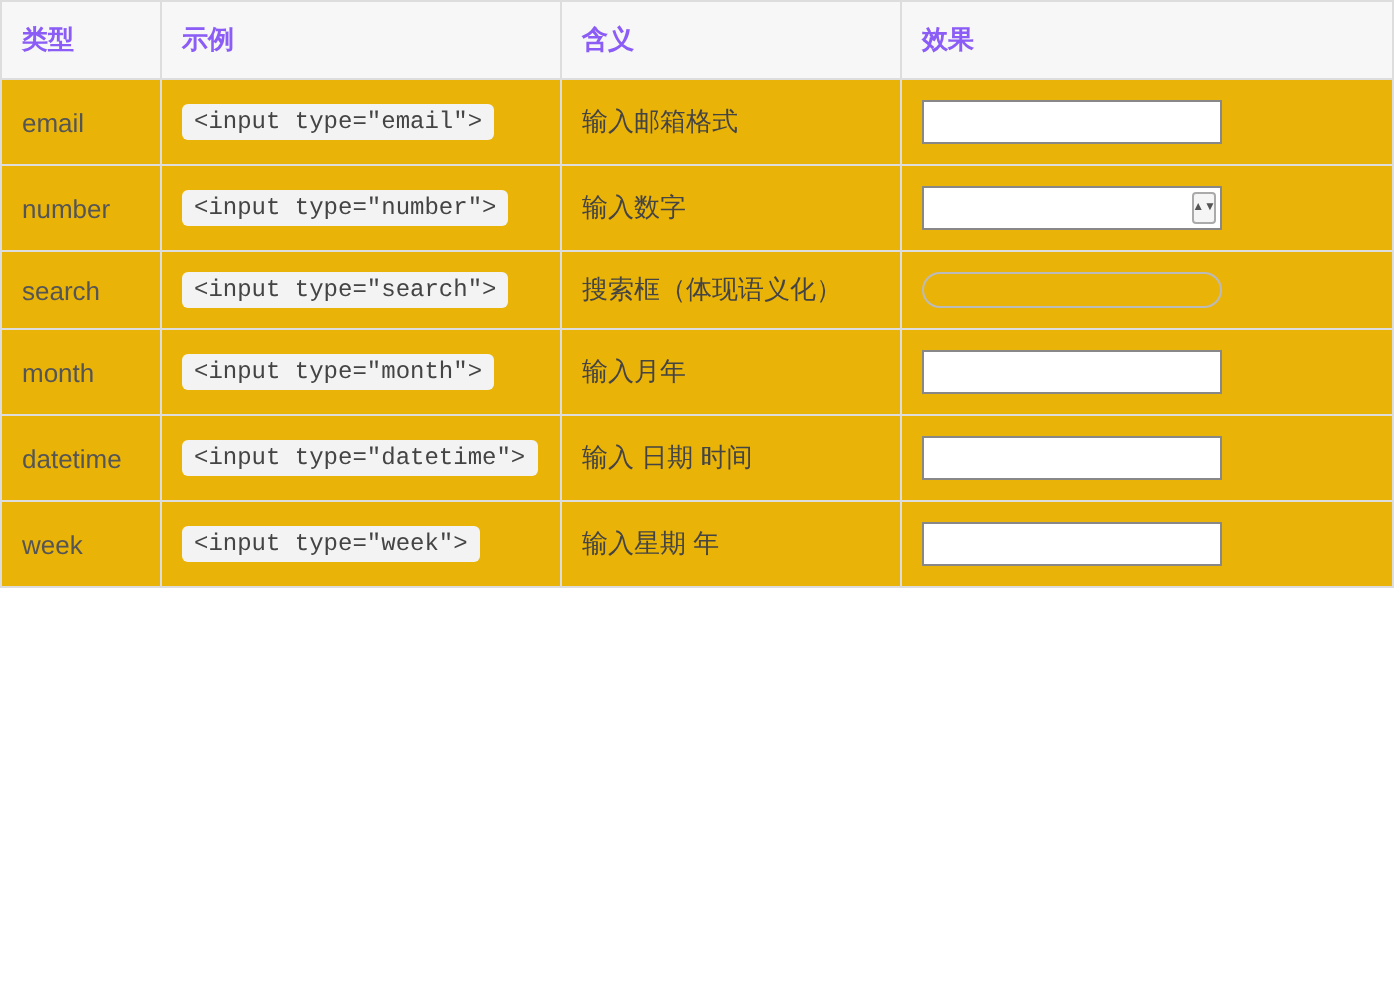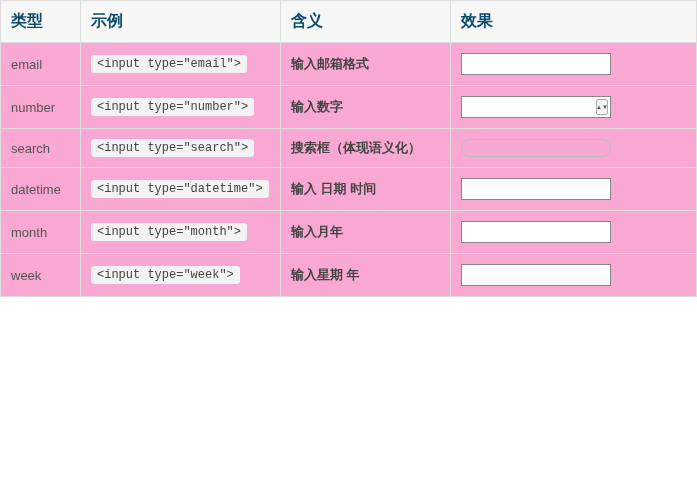--- a/index.html
+++ b/index.html
@@ -19,40 +19,40 @@
   }
   col.c-type { width: 80px; }
   col.c-example { width: 200px; }
   col.c-meaning { width: 170px; }
   col.c-effect { width: auto; }
   th, td {
     border: 1px solid #ddd;
     padding: 10px 10px;
     text-align: left;
     vertical-align: middle;
-    background: #f9a8d4;
+    background: #eab308;
   }
   th {
     background: #f7f7f7;
     font-weight: 600;
-    color: #0c4a6e;
-    font-size: 16px;
+    color: #8b5cf6;
+    font-size: 13px;
   }
   td.type-cell { color: #555; }
   code.snippet {
     font-family: "Courier New", Consolas, monospace;
     background: #f3f3f3;
     padding: 2px 6px;
     border-radius: 3px;
     font-size: 12px;
     color: #444;
     display: inline-block;
     white-space: nowrap;
   }
-  td.meaning-cell { color: #444; font-weight: bold; }
+  td.meaning-cell { color: #444; }
   td.effect-cell { }
 
   
   .fx-box {
     height: 22px;
     background: #fff;
   }
   .fx-plain {
     border: 1px solid #888;
     width: 150px;
@@ -157,31 +157,31 @@
       </tr>
       <tr>
         <td class="type-cell">search</td>
         <td><code class="snippet">&lt;input type="search"&gt;</code></td>
         <td class="meaning-cell">搜索框（体现语义化）</td>
         <td class="effect-cell">
           <div class="fx-search"></div>
         </td>
       </tr>
       <tr>
-        <td class="type-cell">datetime</td>
-        <td><code class="snippet">&lt;input type="datetime"&gt;</code></td>
-        <td class="meaning-cell">输入 日期 时间</td>
+        <td class="type-cell">month</td>
+        <td><code class="snippet">&lt;input type="month"&gt;</code></td>
+        <td class="meaning-cell">输入月年</td>
         <td class="effect-cell">
           <div class="fx-box fx-plain"></div>
         </td>
       </tr>
       <tr>
-        <td class="type-cell">month</td>
-        <td><code class="snippet">&lt;input type="month"&gt;</code></td>
-        <td class="meaning-cell">输入月年</td>
+        <td class="type-cell">datetime</td>
+        <td><code class="snippet">&lt;input type="datetime"&gt;</code></td>
+        <td class="meaning-cell">输入 日期 时间</td>
         <td class="effect-cell">
           <div class="fx-box fx-plain"></div>
         </td>
       </tr>
       <tr>
         <td class="type-cell">week</td>
         <td><code class="snippet">&lt;input type="week"&gt;</code></td>
         <td class="meaning-cell">输入星期 年</td>
         <td class="effect-cell">
           <div class="fx-box fx-plain"></div>

